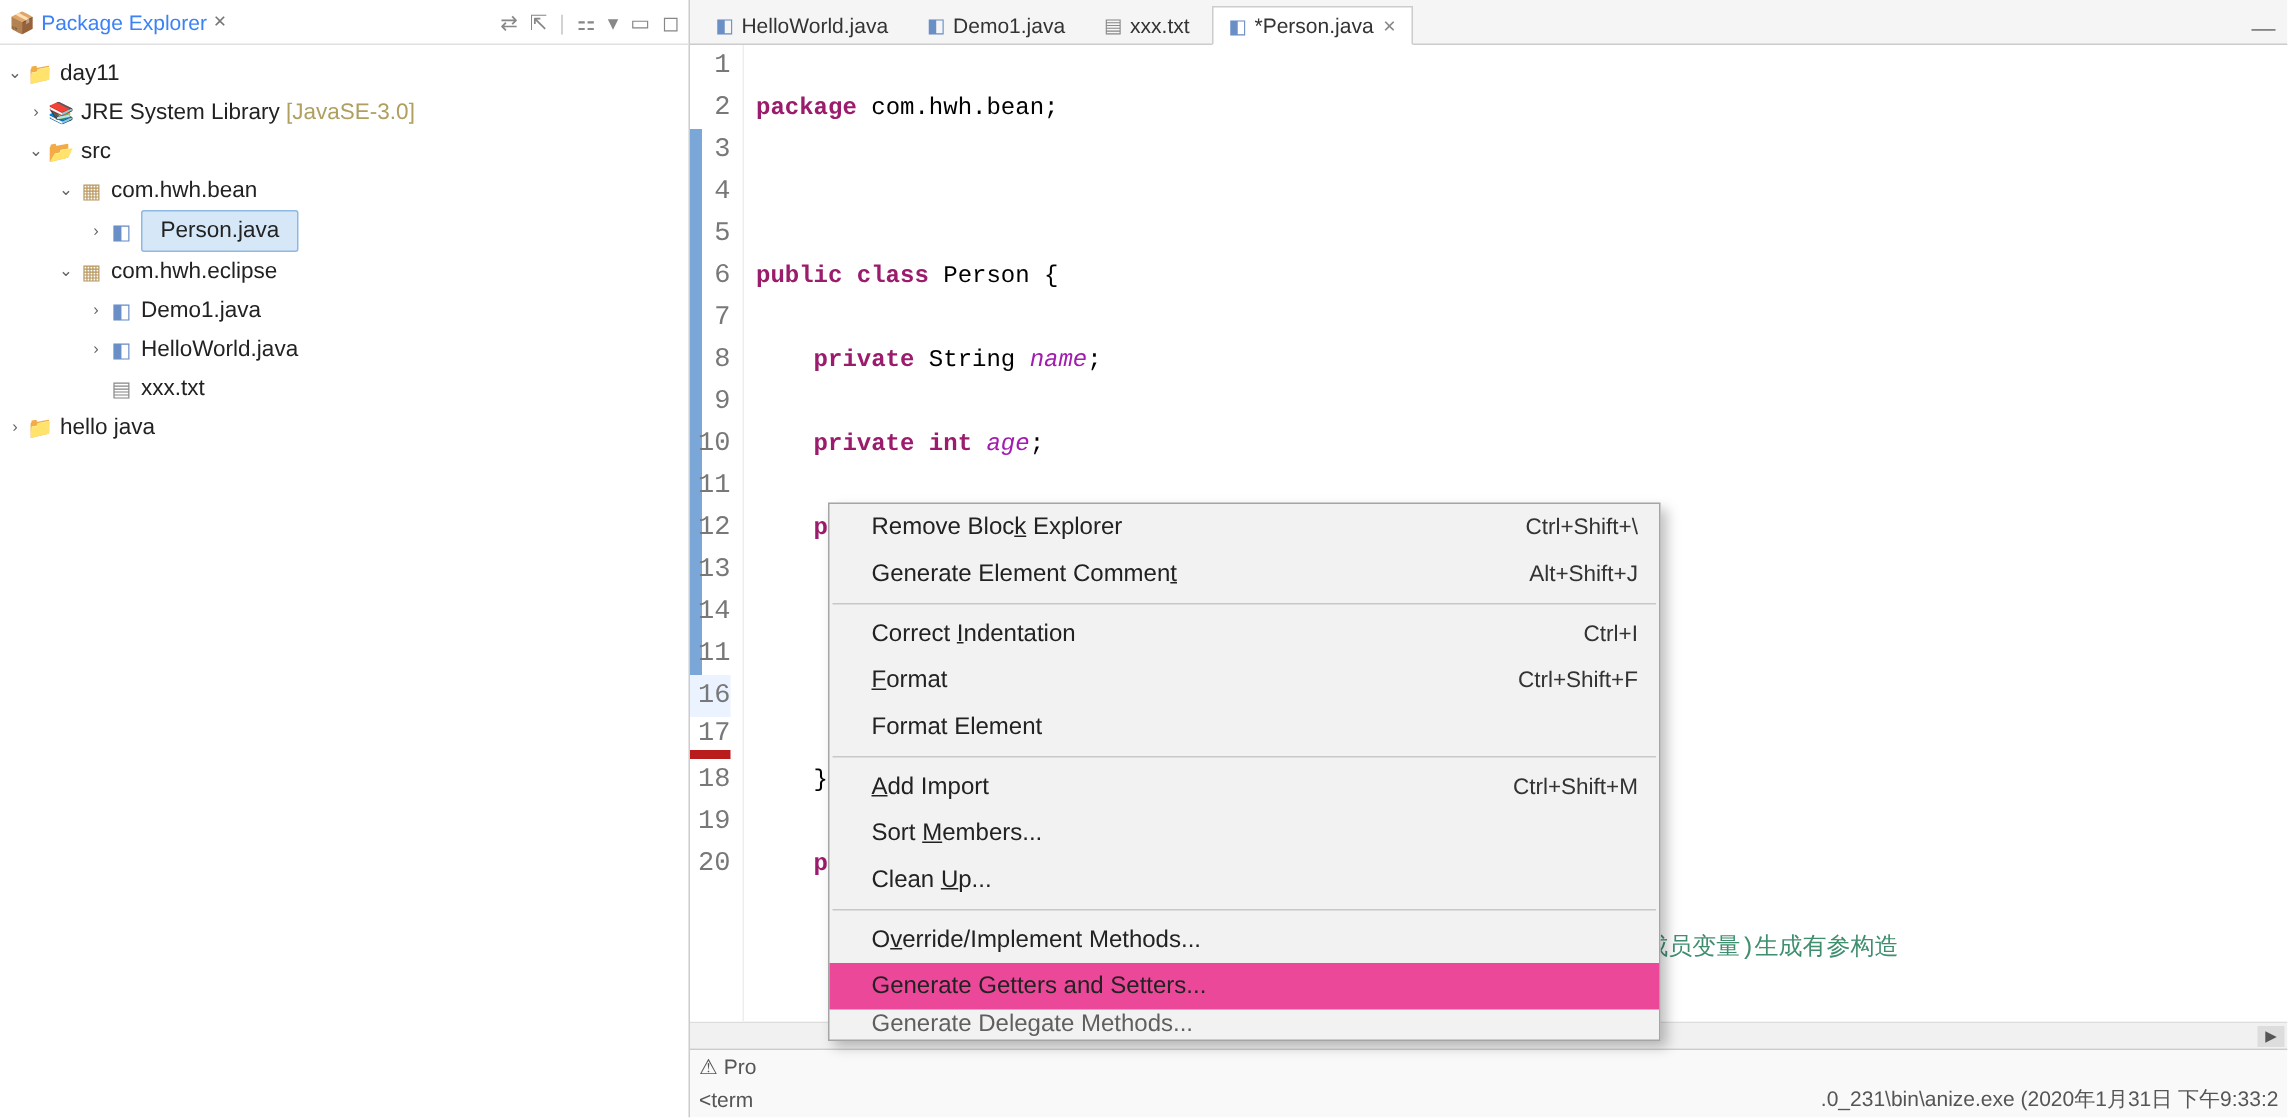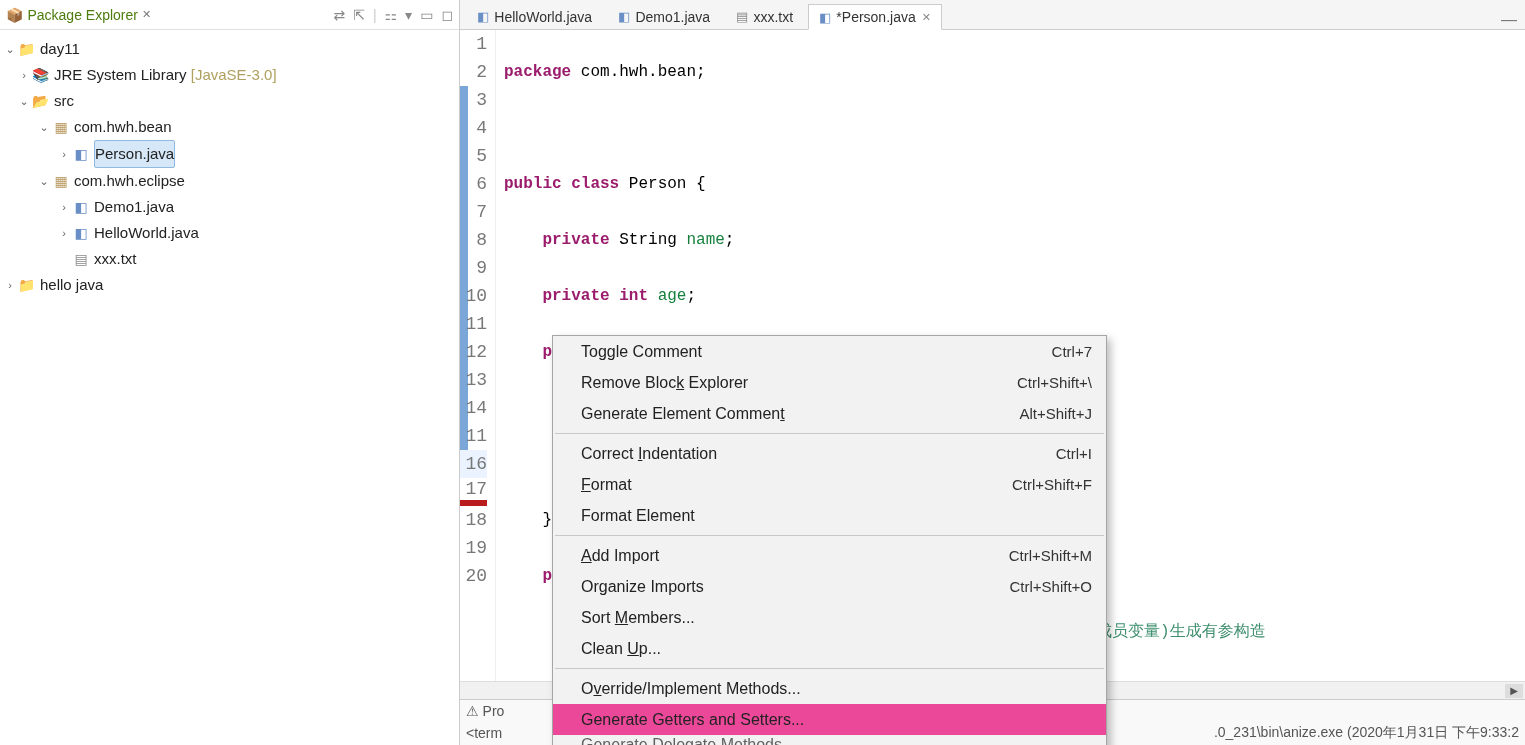--- a/index.html
+++ b/index.html
@@ -23,21 +23,21 @@
     }
     .view-header {
       display: flex;
       align-items: center;
       height: 30px;
       padding: 0 6px;
       border-bottom: 1px solid #e0e0e0;
       font-size: 14px;
     }
     .view-header .title-icon { margin-right: 4px; color:#92713a; }
-    .view-header .title { font-size: 14px; color: #4d7c0f; }
+    .view-header .title { font-size: 14px; color: #3b82f6; }
     .view-header .close-x { margin-left: 4px; font-size: 11px; color:#777; }
     .view-header .spacer { flex: 1; }
     .toolbar-icons { display: flex; gap: 8px; align-items: center; color:#888; font-size:14px; }
     .toolbar-icons span { cursor: pointer; }
     
     .tree {
       padding: 6px 2px;
       font-size: 15px;
       line-height: 26px;
       color: #222;
@@ -61,21 +61,21 @@
       justify-content: center;
       margin-right: 4px;
       font-size: 14px;
     }
     .indent-1 { padding-left: 14px; }
     .indent-2 { padding-left: 34px; }
     .indent-3 { padding-left: 54px; }
     .tree-node.selected .label-wrap {
       background: #d6e7f7;
       border: 1px solid #8fb9e2;
-      padding: 0 0;
+      padding: 0 12px;
       border-radius: 2px;
     }
     .gray-suffix { color: #b0a060; }
     
     
     .editor-area {
       flex: 1;
       display: flex;
       flex-direction: column;
       position: relative;
@@ -132,21 +132,21 @@
       line-height: 28px;
       padding-left: 8px;
       white-space: pre;
       color: #000;
       position: relative;
     }
     .code-line { height: 28px; }
     .kw { color: #9b1c6c; font-weight: bold; }
     .comment { color: #3f8f6f; }
     .comment-u { color: #3f8f6f; text-decoration: underline wavy #d0c040; text-decoration-skip-ink:none;}
-    .field { color: #15803d; }
+    .field { color: #a21caf; font-style: italic; }
     .cursor-line { background: #eaf3ff; }
     
     .hscroll-track {
       height: 18px;
       border-top: 1px solid #ddd;
       background: #f1f1f1;
       display:flex; align-items:center; justify-content:flex-end;
       padding: 0 2px;
     }
     .hscroll-btn { width:18px; height:14px; background:#ddd; display:flex; align-items:center; justify-content:center; font-size:10px; color:#555;}
@@ -361,24 +361,20 @@
         <span>&lt;term</span>
         <span style="flex:1"></span>
         <span>.0_231\bin\anize.exe (2020年1月31日 下午9:33:2</span>
       </div>
     </div>
   </div>
 </div>
 
 <div class="context-menu" id="ctx">
     <div class="menu-item">
-      <span class="label">Toggle Comment</span>
-      <span class="shortcut">Ctrl+7</span>
-    </div>
-    <div class="menu-item">
       <span class="label"><span>Remove Bloc</span><span class="ul">k</span><span> Explorer</span></span>
       <span class="shortcut">Ctrl+Shift+\</span>
     </div>
     <div class="menu-item">
       <span class="label"><span>Generate Element Commen</span><span class="ul">t</span><span></span></span>
       <span class="shortcut">Alt+Shift+J</span>
     </div>
     <div class="menu-sep"></div>
     <div class="menu-item">
       <span class="label"><span>Correct </span><span class="ul">I</span><span>ndentation</span></span>
@@ -391,24 +387,20 @@
     <div class="menu-item">
       <span class="label">Format Element</span>
       <span class="shortcut"></span>
     </div>
     <div class="menu-sep"></div>
     <div class="menu-item">
       <span class="label"><span></span><span class="ul">A</span><span>dd Import</span></span>
       <span class="shortcut">Ctrl+Shift+M</span>
     </div>
     <div class="menu-item">
-      <span class="label"><span>Or</span><span class="ul">g</span><span>anize Imports</span></span>
-      <span class="shortcut">Ctrl+Shift+O</span>
-    </div>
-    <div class="menu-item">
       <span class="label"><span>Sort </span><span class="ul">M</span><span>embers...</span></span>
       <span class="shortcut"></span>
     </div>
     <div class="menu-item">
       <span class="label"><span>Clean </span><span class="ul">U</span><span>p...</span></span>
       <span class="shortcut"></span>
     </div>
     <div class="menu-sep"></div>
     <div class="menu-item">
       <span class="label"><span>O</span><span class="ul">v</span><span>erride/Implement Methods...</span></span>

